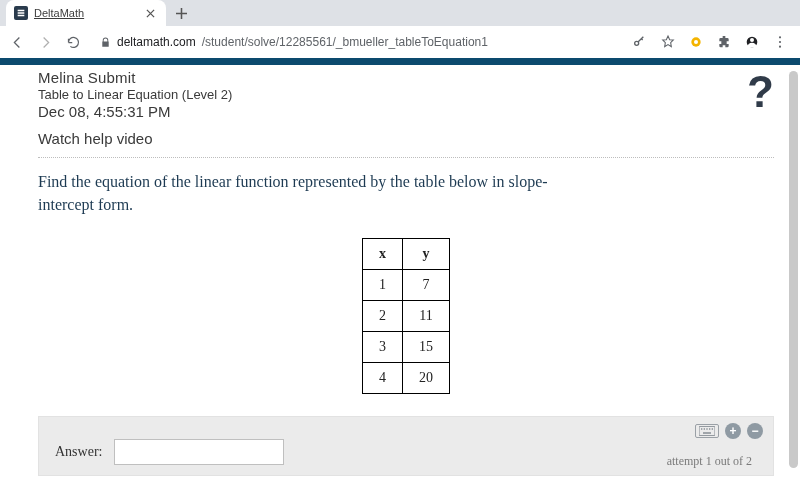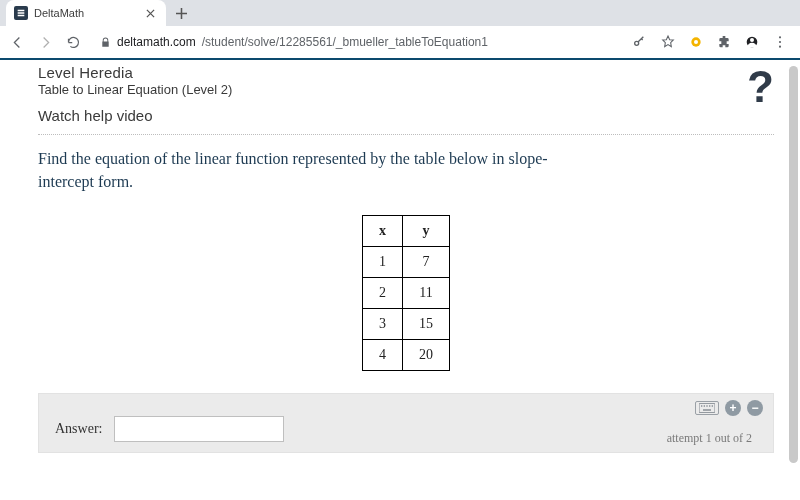--- a/index.html
+++ b/index.html
@@ -4,24 +4,24 @@
 <style>
   * { box-sizing: border-box; margin: 0; padding: 0; }
   body { font-family: -apple-system, BlinkMacSystemFont, "Segoe UI", Arial, sans-serif; background: #fff; width: 800px; height: 500px; overflow: hidden; position: relative; }
 
   
   .chrome { background: #fff; }
   .tabbar { display: flex; align-items: center; height: 26px; background: #dee1e6; }
   .tab { display: flex; align-items: center; gap: 6px; background: #fff; height: 26px; padding: 0 10px 0 8px; border-top-left-radius: 8px; border-top-right-radius: 8px; min-width: 160px; font-size: 11px; color: #3c3c3c; margin-left: 6px; }
   .tab .favicon { width: 14px; height: 14px; background: #2a3b4d; border-radius: 2px; display:flex;align-items:center;justify-content:center;}
   .tab .favicon svg{width:10px;height:10px;fill:#fff;}
-  .tab .title { flex: 1; white-space: nowrap; overflow: hidden; text-overflow: ellipsis; }
+  .tab .title { flex: 1; white-space: nowrap; overflow: hidden; text-overflow: ellipsis; text-decoration: underline; }
   .tab .close { width: 12px; height: 12px; display:flex;align-items:center;justify-content:center; color:#555;}
   .newtab { width: 22px; height: 22px; display:flex;align-items:center;justify-content:center; color:#555; margin-left:4px; border-radius:50%;}
-  .addrbar { display: flex; align-items: center; height: 30px; padding: 16px 8px; gap: 10px; background:#fff; border-bottom:2px solid #0c4a6e;}
+  .addrbar { display: flex; align-items: center; height: 30px; padding: 16px 8px; gap: 10px; background:#fff; border-bottom:7px solid #0c4a6e;}
   .navbtn { width: 18px; height: 18px; display:flex;align-items:center;justify-content:center; color:#5f6368;}
   .navbtn.disabled{color:#b0b0b0;}
   .urlbox { flex: 1; display:flex; align-items:center; gap:6px; font-size: 12px; color:#5f6368; padding: 0 8px;}
   .urlbox .lock{width:11px;height:11px;display:flex;align-items:center;justify-content:center;color:#5f6368;}
   .urlbox .domain{color:#202124;}
   .addr-right{display:flex;align-items:center;gap:12px;padding-right:4px;}
   .addr-icon{width:16px;height:16px;display:flex;align-items:center;justify-content:center;color:#5f6368;}
 
   
   .viewport{position:relative;height:444px;background:#fff;}
@@ -144,22 +144,23 @@
           </svg>
       </span>
     </div>
   </div>
 </div>
 
 <div class="viewport">
   <div class="page">
 
     <div class="header-row">
-      <div class="student">Level Heredia</div>
+      <div class="student">Melina Submit</div>
       <div class="assign">Table to Linear Equation (Level 2)</div>
+      <div class="ts">Dec 08, 4:55:31 PM</div>
       <div class="qmark">?</div>
       <div class="helpvid">Watch help video</div>
     </div>
 
     <hr class="dotline">
 
     <div class="question">Find the equation of the linear function represented by the table below in slope-intercept form.</div>
 
     <div class="tablewrap">
       <table class="data">

